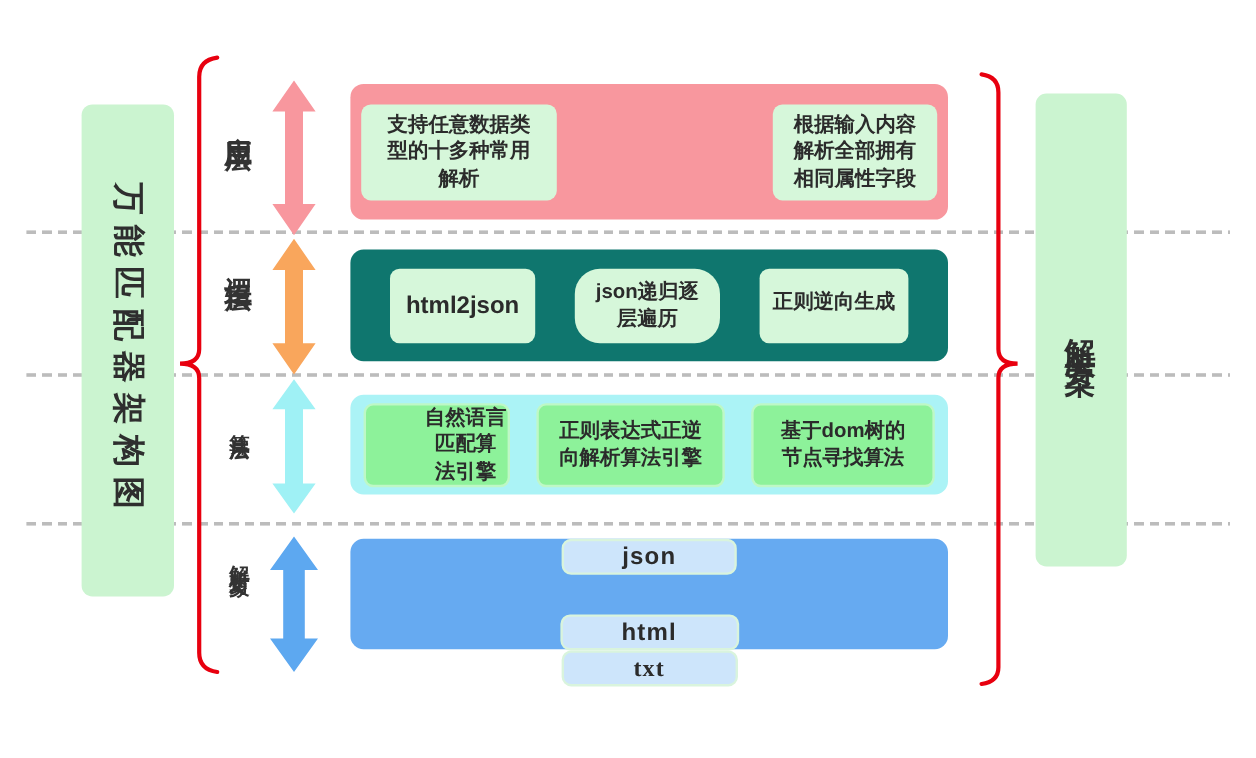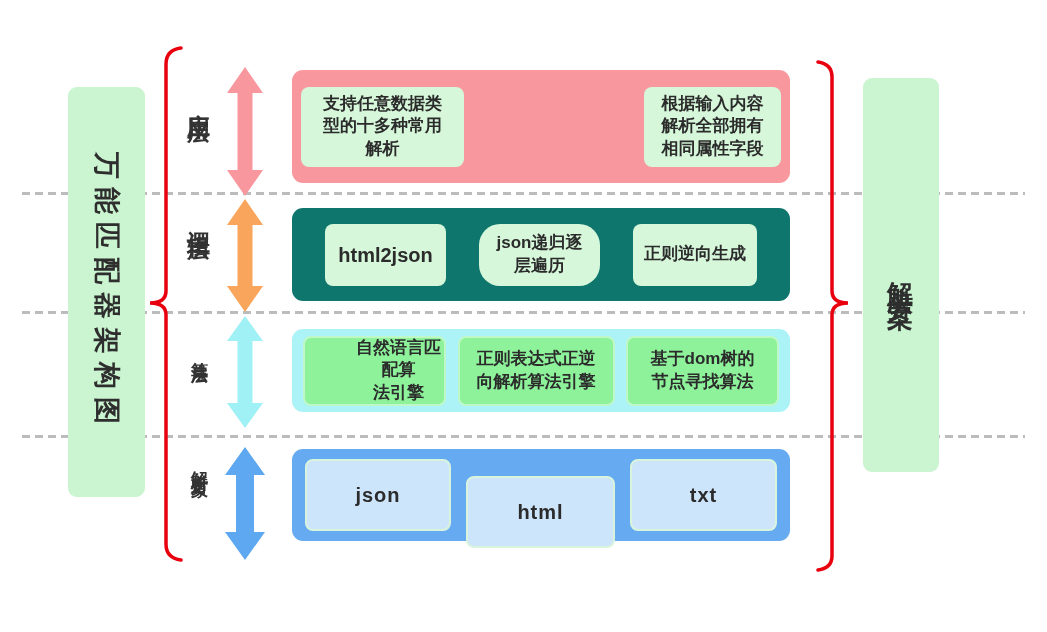--- a/index.html
+++ b/index.html
@@ -81,21 +81,21 @@
     width: 498px;
     border-radius: 11px;
     z-index: 2;
     display: flex;
     align-items: center;
     box-sizing: border-box;
   }
   .row-0 { top: 70px;  height: 113px; background: #f8979e; padding: 0 9px;  justify-content: space-between; }
   .row-1 { top: 208px; height: 93px;  background: #0f766e; justify-content: space-evenly; }
   .row-2 { top: 329px; height: 83px;  background: #abf3f6; padding: 0 11px; justify-content: space-between; }
-  .row-3 { top: 449px; height: 92px;  background: #66aaf1; padding: 0 13px; justify-content: space-between; }
+  .row-3 { top: 449px; height: 92px;  background: #66aaf1; padding: 0 13px; justify-content: space-between; flex-direction: column; }
 
   
   .item {
     display: flex;
     align-items: center;
     justify-content: center;
     text-align: center;
     font-weight: bold;
     font-size: 17px;
     line-height: 1.3;
@@ -105,31 +105,31 @@
     color: #2b2b2b;
   }
   .row-0 .item { background: #d6f7da; height: 80px; }
   .row-0 .i0 { width: 163px; }
   .row-0 .i1 { width: 146px; }
   .row-0 .i2 { width: 137px; }
 
   .row-1 .item { background: #d6f7da; height: 62px; }
   .row-1 .i0 { width: 121px; font-size: 20px; }
   .row-1 .i1 { width: 121px; border-radius: 21px; }
-  .row-1 .i2 { width: 124px; }
+  .row-1 .i2 { width: 124px; font-family: Liberation Mono, monospace; }
 
   .row-2 .item { background: #8df29a; border: 2px solid #bef8c6; height: 70px; }
-  .row-2 .i0 { width: 143px; padding-left: 48px; }
+  .row-2 .i0 { width: 122px; padding-left: 48px; }
   .row-2 .i1 { width: 157px; }
   .row-2 .i2 { width: 153px; }
 
   .row-3 .item { background: #cde5fb; border: 2px solid #d9f4dd; height: 72px; font-size: 20px; letter-spacing: 1px; }
   .row-3 .i0 { width: 146px; }
   .row-3 .i1 { width: 149px; margin-top: 33px; }
-  .row-3 .i2 { width: 147px; }
+  .row-3 .i2 { width: 147px; font-family: Liberation Serif, serif; }
 
   
   #overlay {
     position: absolute;
     left: 0; top: 0;
     width: 1047px; height: 632px;
     z-index: 3;
     pointer-events: none;
   }
 </style>

